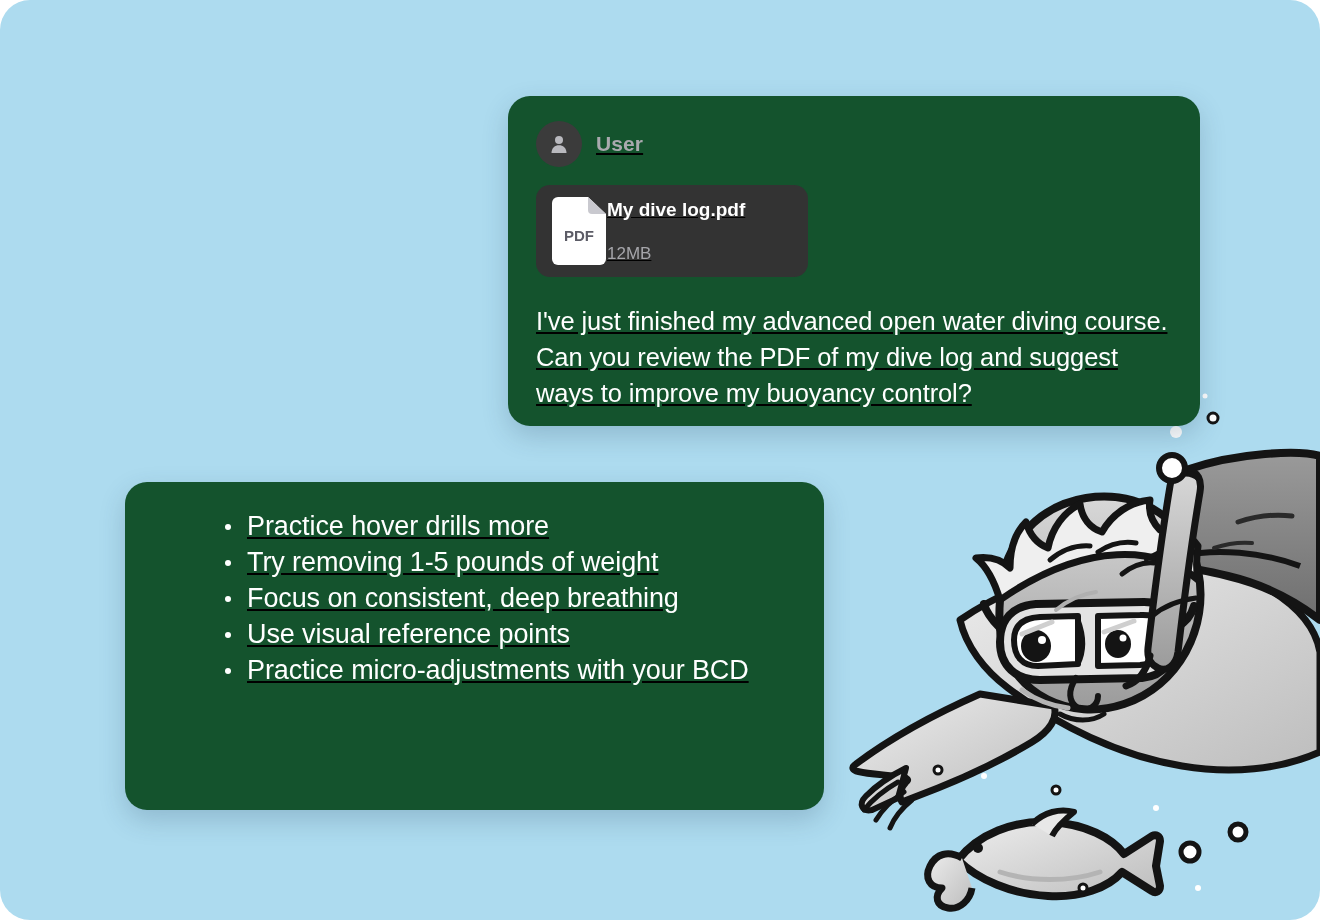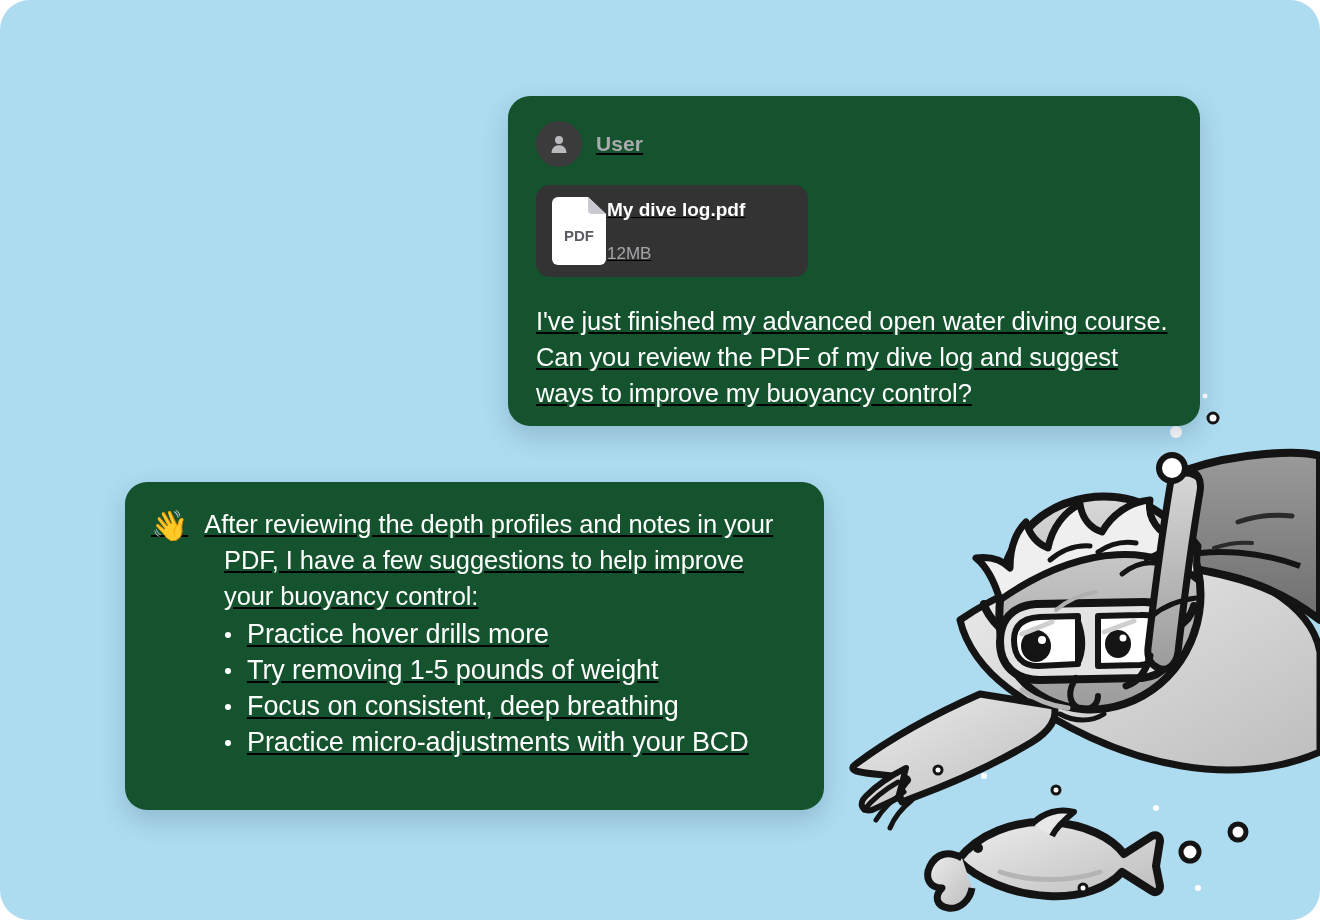--- a/index.html
+++ b/index.html
@@ -342,26 +342,24 @@
           <span class="attach-name">My dive log.pdf</span>
           <span class="attach-size">12MB</span>
         </div>
       </div>
 
       <div class="user-text">I've just finished my advanced open water diving course. Can you review the PDF of my dive log and suggest ways to improve my buoyancy control?</div>
     </div>
 
     <div class="bubble" id="assistant-bubble">
 
-      <div class="assistant-intro">
-        <span class="wave-emoji">👋</span><span>After reviewing the depth profiles and notes in your PDF, I have a few suggestions to help improve your buoyancy control:</span>
-      </div>
 
       <ul class="suggestion-list">
         <li>Practice hover drills more</li>
         <li>Try removing 1-5 pounds of weight</li>
         <li>Focus on consistent, deep breathing</li>
+        <li>Use visual reference points</li>
         <li>Practice micro-adjustments with your BCD</li>
       </ul>
     </div>
 
   </div>
 </div>
 
 </body></html>

